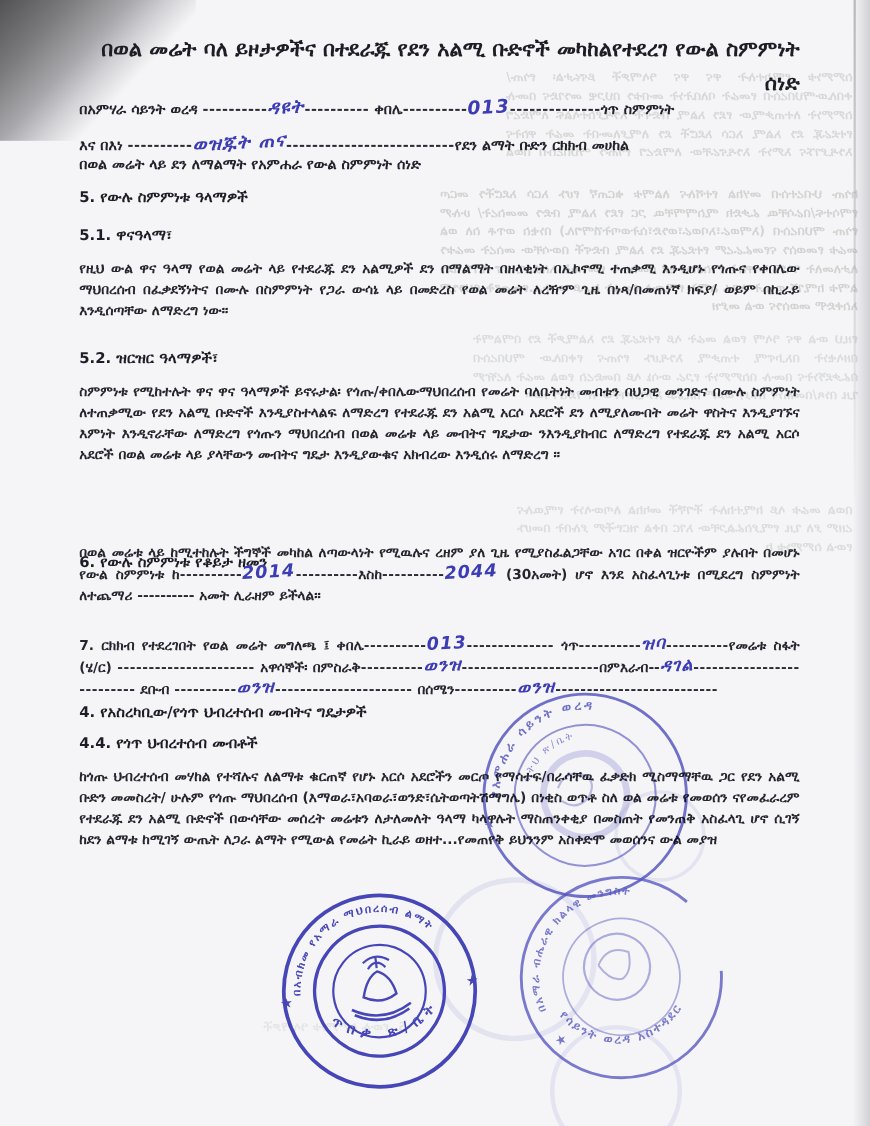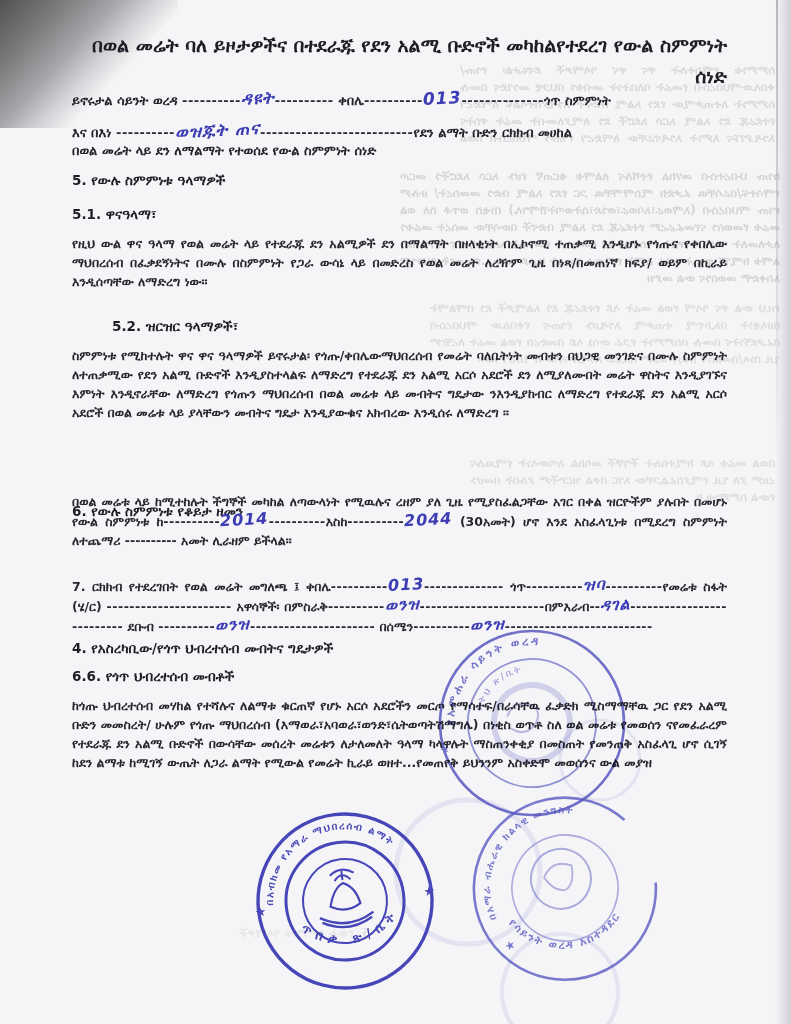--- a/index.html
+++ b/index.html
@@ -65,47 +65,47 @@
 
 <div class="bleed" style="top:62px; left:460px; width:315px; height:80px;">ስምምነቱ የሚከተሉት ዋና ዋና ዓላማዎች ይኖሩታል፡ የጎጡ/ቀበሌውማህበረሰብ የመሬት ባለቤትነት መብቱን በህጋዊ መንገድና በሙሉ ስምምነት ለተጠቃሚው የደን አልሚ ቡድኖች እንዲያስተላልፍ ለማድረግ የተደራጁ ደን አልሚ አርሶ አደሮች ደን ለሚያለሙበት መሬት ዋስትና እንዲያገኙና እምነት እንዲኖራቸው ለማድረግ የጎጡን ማህበረሰብ በወል መሬቱ ላይ መብትና ግዴታው ንእንዲያከብር ለማድረግ የተደራጁ ደን አልሚ አርሶ አደሮች በወል መሬቱ ላይ ያላቸውን መብትና ግዴታ እንዲያውቁና አክብረው እንዲሰሩ ለማድረግ ፡፡</div>
 <div class="bleed" style="top:168px; left:400px; width:380px; height:170px; opacity:.3;">ከጎጡ ህብረተሰብ መሃከል የተሻሉና ለልማቱ ቁርጠኛ የሆኑ አርሶ አደሮችን መርጦ የማሳተፍ/በራሳቸዉ ፈቃድክ ሚስማማቸዉ ጋር የደን አልሚ ቡድን መመስረት/ ሁሉም የጎጡ ማህበረሰብ (እማወራ፣አባወራ፣ወንድ፣ሴትወጣትሽማግሌ) በነቂስ ወጥቶ ስለ ወል መሬቱ የመወሰን ናየመፈራረም የተደራጁ ደን አልሚ ቡድኖች በውሳቸው መሰረት መሬቱን ለታለመለት ዓላማ ካላዋሉት ማስጠንቀቂያ በመስጠት የመንጠቅ አስፈላጊ ሆኖ ሲገኝ ከደን ልማቱ ከሚገኝ ውጤት ለጋራ ልማት የሚውል የመሬት ኪራይ ወዘተ...የመጠየቅ ይህንንም አስቀድሞ መወሰንና ውል መያዝ</div>
 <div class="bleed" style="top:300px; left:430px; width:350px; height:150px; opacity:.22;">የዚህ ውል ዋና ዓላማ የወል መሬት ላይ የተደራጁ ደን አልሚዎች ደን በማልማት በዘላቂነት በኢኮኖሚ ተጠቃሚ እንዲሆኑ የጎጡና የቀበሌው ማህበረሰብ በፈቃደኝነትና በሙሉ በስምምነት የጋራ ውሳኔ ላይ በመድረስ የወል መሬት ለረዥም ጊዜ በነጻ/በመጠነኛ ክፍያ/ ወይም በኪራይ እንዲሰጣቸው ለማድረግ ነው፡፡</div>
 <div class="bleed" style="top:455px; left:470px; width:305px; height:90px; opacity:.22;">በወል መሬቱ ላይ ከሚተከሉት ችግኞች መካከል ለጣውላነት የሚዉሉና ረዘም ያለ ጊዜ የሚያስፈልጋቸው አገር በቀል ዝርዮችም ያሉበት በመሆኑ የውል ስምምነቱ ከ</div>
 <div class="bleed" style="top:925px; left:90px; width:280px; height:70px; opacity:.14;">5. የውሉ ስምምነቱ ዓላማዎች</div>
 
 <div class="blk title" style="top:30px;">በወል መሬት ባለ ይዞታዎችና በተደራጁ የደን አልሚ ቡድኖች መካከልየተደረገ የውል ስምምነት ሰነድ</div>
 
 <div class="blk hline" style="top:86px;">
-  <span>ይኖሩታል ሳይንት ወረዳ </span><span class="dash">----------</span><span class="hw big">ዳዩት</span><span class="dash">----------</span><span> ቀበሌ</span><span class="dash">----------</span><span class="hw big">013</span><span class="dash">--------------</span><span>ጎጥ ስምምነት</span>
+  <span>በአምሃራ ሳይንት ወረዳ </span><span class="dash">----------</span><span class="hw big">ዳዩት</span><span class="dash">----------</span><span> ቀበሌ</span><span class="dash">----------</span><span class="hw big">013</span><span class="dash">--------------</span><span>ጎጥ ስምምነት</span>
 </div>
 
 <div class="blk hline" style="top:118px;">
   <span>እና   በእነ </span><span class="dash">----------</span><span class="hw big">ወዝጁት  ጠና</span><span class="dash">--------------------------</span><span>የደን  ልማት  ቡድን  ርክክብ  መሀከል</span>
 </div>
 
-<div class="blk hline" style="top:141px;">በወል መሬት ላይ ደን ለማልማት የተወሰደ የውል ስምምነት ሰነድ</div>
+<div class="blk hline" style="top:141px;">በወል መሬት ላይ ደን ለማልማት የአምሐራ የውል ስምምነት ሰነድ</div>
 
 <div class="blk heading" style="top:172px;">5. የውሉ ስምምነቱ ዓላማዎች</div>
 <div class="blk heading" style="top:206px;">5.1. ዋናዓላማ፣</div>
 <div class="blk body" style="top:234px; max-height:82px;">የዚህ ውል ዋና ዓላማ የወል መሬት ላይ የተደራጁ ደን አልሚዎች ደን በማልማት በዘላቂነት በኢኮኖሚ ተጠቃሚ እንዲሆኑ የጎጡና የቀበሌው ማህበረሰብ በፈቃደኝነትና በሙሉ በስምምነት የጋራ ውሳኔ ላይ በመድረስ የወል መሬት ለረዥም ጊዜ በነጻ/በመጠነኛ ክፍያ/ ወይም በኪራይ እንዲሰጣቸው ለማድረግ ነው፡፡</div>
 
-<div class="blk heading" style="top:318px;margin-left:40px;">5.2. ዝርዝር ዓላማዎች፣</div>
+<div class="blk heading" style="top:318px;">5.2. ዝርዝር ዓላማዎች፣</div>
 <div class="blk body" style="top:346px; max-height:118px;">ስምምነቱ የሚከተሉት ዋና ዋና ዓላማዎች ይኖሩታል፡ የጎጡ/ቀበሌውማህበረሰብ የመሬት ባለቤትነት መብቱን በህጋዊ መንገድና በሙሉ ስምምነት ለተጠቃሚው የደን አልሚ ቡድኖች እንዲያስተላልፍ ለማድረግ የተደራጁ ደን አልሚ አርሶ አደሮች ደን ለሚያለሙበት መሬት ዋስትና እንዲያገኙና እምነት እንዲኖራቸው ለማድረግ የጎጡን ማህበረሰብ በወል መሬቱ ላይ መብትና ግዴታው ንእንዲያከብር ለማድረግ የተደራጁ ደን አልሚ አርሶ አደሮች በወል መሬቱ ላይ ያላቸውን መብትና ግዴታ እንዲያውቁና አክብረው እንዲሰሩ ለማድረግ ፡፡</div>
 
 <div class="blk heading" style="top:464px;margin-top:39px;">6. የውሉ ስምምነቱ የቆይታ ዘመን</div>
 <div class="blk body" style="top:492px; max-height:82px;">
   <span>በወል መሬቱ ላይ ከሚተከሉት ችግኞች መካከል ለጣውላነት የሚዉሉና ረዘም ያለ ጊዜ የሚያስፈልጋቸው አገር በቀል ዝርዮችም ያሉበት በመሆኑ የውል ስምምነቱ ከ</span><span class="dash">----------</span><span class="hw">2014</span><span class="dash">----------</span><span>እስከ</span><span class="dash">----------</span><span class="hw">2044</span> <span>(30አመት) ሆኖ እንደ አስፈላጊነቱ በሚደረግ ስምምነት ለተጨማሪ ---------- አመት ሊራዘም ይችላል፡፡</span>
 </div>
 
 <div class="blk body" style="top:576px; max-height:62px;">
   <span>7. ርክክብ የተደረገበት የወል መሬት መግለጫ ፤ ቀበሌ</span><span class="dash">----------</span><span class="hw">013</span><span class="dash">--------------</span><span> ጎጥ</span><span class="dash">----------</span><span class="hw">ዝባ</span><span class="dash">----------</span><span>የመሬቱ ስፋት (ሄ/ር) </span><span class="dash">----------------------</span><span> አዋሳኞች፡ በምስራቅ</span><span class="dash">----------</span><span class="hw">ወንዝ</span><span class="dash">----------------------</span><span>በምእራብ--</span><span class="hw">ዳገል</span><span class="dash">--------------------------</span><span> ደቡብ </span><span class="dash">----------</span><span class="hw">ወንዝ</span><span class="dash">----------------------</span><span> በሰሜን</span><span class="dash">----------</span><span class="hw">ወንዝ</span><span class="dash">--------------------------</span>
 </div>
 
 <div class="blk heading" style="top:640px;">4. የአስረካቢው/የጎጥ ህብረተሰብ መብትና ግዴታዎች</div>
-<div class="blk heading" style="top:668px;">6.6. የጎጥ ህብረተሰብ መብቶች</div>
+<div class="blk heading" style="top:668px;">4.4. የጎጥ ህብረተሰብ መብቶች</div>
 <div class="blk body" style="top:696px; max-height:122px;">ከጎጡ ህብረተሰብ መሃከል የተሻሉና ለልማቱ ቁርጠኛ የሆኑ አርሶ አደሮችን መርጦ የማሳተፍ/በራሳቸዉ ፈቃድክ ሚስማማቸዉ ጋር የደን አልሚ ቡድን መመስረት/ ሁሉም የጎጡ ማህበረሰብ (እማወራ፣አባወራ፣ወንድ፣ሴትወጣትሽማግሌ) በነቂስ ወጥቶ ስለ ወል መሬቱ የመወሰን ናየመፈራረም የተደራጁ ደን አልሚ ቡድኖች በውሳቸው መሰረት መሬቱን ለታለመለት ዓላማ ካላዋሉት ማስጠንቀቂያ በመስጠት የመንጠቅ አስፈላጊ ሆኖ ሲገኝ ከደን ልማቱ ከሚገኝ ውጤት ለጋራ ልማት የሚውል የመሬት ኪራይ ወዘተ...የመጠየቅ ይህንንም አስቀድሞ መወሰንና ውል መያዝ</div>
 
 <svg class="stamps" width="791" height="1024" viewBox="0 0 791 1024">
   <defs>
     <path id="arcMidTop" d="M 454 723 A 78 78 0 0 1 610 723"></path>
     <path id="arcMidIn" d="M 480 723 A 52 52 0 0 1 584 723"></path>
     <path id="arcLeftTop" d="M 273 901 A 72 72 0 0 1 417 901"></path>
     <path id="arcLeftBot" d="M 277 890 A 70 70 0 0 0 413 890"></path>
     <path id="arcRightTop" d="M 490 888 A 75 75 0 0 1 640 888"></path>
     <path id="arcRightBot" d="M 497 880 A 68 68 0 0 0 633 880"></path>

